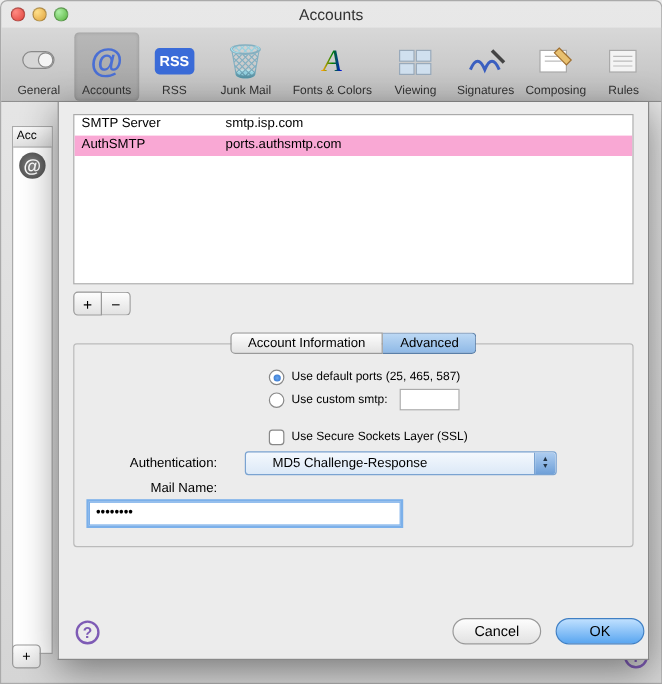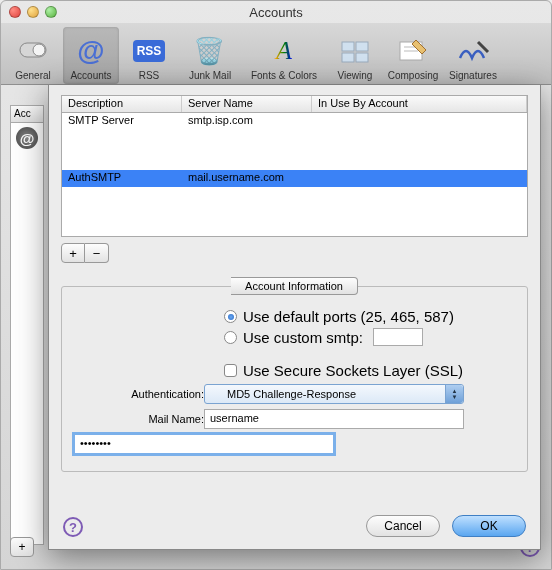--- a/index.html
+++ b/index.html
@@ -153,21 +153,21 @@
 .tbl-header > div { padding: 1px 6px; border-right: 1px solid #ccc; }
 .col-desc { width: 120px; }
 .col-server { width: 130px; }
 .col-inuse { flex: 1; }
 .tbl-row {
   display: flex;
   height: 17px;
   font-size: 11px;
 }
 .tbl-row > div { padding: 1px 6px; }
-.tbl-row.selected { background: #3b82f6; margin-top: 40px; }
+.tbl-row.selected { background: #f9a8d4; }
 .addremove {
   margin: 6px 0 0 12px;
   display: flex;
 }
 .addremove button {
   width: 24px; height: 20px;
   background: linear-gradient(#fdfdfd,#e2e2e2);
   border: 1px solid #999;
   font-size: 13px;
   line-height: 1;
@@ -203,27 +203,27 @@
 }
 .form-row {
   display: flex;
   align-items: center;
   margin: 5px 0;
   font-size: 11px;
 }
 .form-row .lbl {
   width: 130px;
   text-align: right;
-  padding-right: 0;
+  padding-right: 23px;
 }
 .radio-row, .check-row {
   display: flex;
   align-items: center;
   margin: 3px 0 3px 150px;
-  font-size: 15px;
+  font-size: 10px;
   gap: 6px;
 }
 .radio { width: 13px; height: 13px; border-radius: 50%; border: 1px solid #888; background:#fff; display:inline-flex; align-items:center; justify-content:center;}
 .radio.checked::after { content:""; width:6px; height:6px; border-radius:50%; background: radial-gradient(#6aa8f0,#2a6bc7);}
 .check { width: 13px; height: 13px; border: 1px solid #888; background:#fff; border-radius:3px;}
 .port-input {
   width: 50px; height: 18px;
   border: 1px solid #aaa; background:#fff;
   margin-left: 4px;
 }
@@ -254,21 +254,21 @@
   padding: 2px 5px;
   font-size: 11px;
 }
 .text-input.focused {
   outline: 2px solid #7bb0ea;
   outline-offset: 0;
   border-color: #7bb0ea;
 }
 .button-bar {
   position: absolute;
-  bottom: 12px; right: 14px;
+  bottom: 12px; right: 3px;
   display: flex; gap: 12px;
 }
 .aqua-btn {
   min-width: 74px;
   height: 22px;
   border-radius: 11px;
   border: 1px solid #999;
   font-size: 12px;
   display:flex; align-items:center; justify-content:center;
   background: linear-gradient(#fdfdfd,#e2e2e2);
@@ -335,75 +335,82 @@
       <div class="tool-icon">
         <svg width="30" height="24">
             <rect x="2" y="3" width="12" height="9" fill="#d0e0ef" stroke="#9ab"></rect>
             <rect x="16" y="3" width="12" height="9" fill="#d0e0ef" stroke="#9ab"></rect>
             <rect x="2" y="14" width="12" height="9" fill="#d0e0ef" stroke="#9ab"></rect>
             <rect x="16" y="14" width="12" height="9" fill="#d0e0ef" stroke="#9ab"></rect>
           </svg>
       </div>
       <span>Viewing</span>
     </div>
+    <div class="tool-item sig">
+      <div class="tool-icon">
+        <svg width="34" height="26">
+            <path d="M4 20 Q 10 6 16 20 Q 22 6 28 20" stroke="#3a5fc0" stroke-width="2.5" fill="none"></path>
+            <path d="M22 4 L32 14" stroke="#444" stroke-width="3"></path>
+          </svg>
+      </div>
+      <span>Signatures</span>
+    </div>
     <div class="tool-item">
       <div class="tool-icon">
         <svg width="30" height="26">
             <rect x="2" y="4" width="22" height="18" fill="#fff" stroke="#aaa"></rect>
             <line x1="6" y1="9" x2="20" y2="9" stroke="#bbb"></line>
             <line x1="6" y1="13" x2="20" y2="13" stroke="#bbb"></line>
             <path d="M18 2 L28 12 L24 16 L14 6 Z" fill="#e8c070" stroke="#a07030"></path>
           </svg>
       </div>
       <span>Composing</span>
     </div>
-    <div class="tool-item sig">
-      <div class="tool-icon">
-        <svg width="34" height="26">
-            <path d="M4 20 Q 10 6 16 20 Q 22 6 28 20" stroke="#3a5fc0" stroke-width="2.5" fill="none"></path>
-            <path d="M22 4 L32 14" stroke="#444" stroke-width="3"></path>
+    <div class="tool-item">
+      <div class="tool-icon">
+        <svg width="28" height="26">
+            <rect x="2" y="4" width="22" height="18" fill="#f4f4f4" stroke="#aaa"></rect>
+            <line x1="5" y1="9" x2="21" y2="9" stroke="#bbb"></line>
+            <line x1="5" y1="13" x2="21" y2="13" stroke="#bbb"></line>
+            <line x1="5" y1="17" x2="21" y2="17" stroke="#bbb"></line>
           </svg>
       </div>
-      <span>Signatures</span>
+      <span>Rules</span>
     </div>
   </div>
 
   <div class="main-area">
     <div class="sidebar-peek">
       <div class="head">Acc</div>
       <div class="at-icon">@</div>
     </div>
     <div class="bottom-left-add">+</div>
     <div class="bottom-right-help">?</div>
 
     <div class="sheet">
       <div class="servers-table">
-        <div class="tbl-header">
-          <div class="col-desc">Description</div>
-          <div class="col-server">Server Name</div>
-          <div class="col-inuse">In Use By Account</div>
-        </div>
         <div class="tbl-row">
           <div class="col-desc">SMTP Server</div>
           <div class="col-server">smtp.isp.com</div>
           <div class="col-inuse"></div>
         </div>
         <div class="tbl-row selected">
           <div class="col-desc">AuthSMTP</div>
-          <div class="col-server">mail.username.com</div>
+          <div class="col-server">ports.authsmtp.com</div>
           <div class="col-inuse"></div>
         </div>
       </div>
       <div class="addremove">
         <button>+</button>
         <button>−</button>
       </div>
 
       <div class="tabs">
         <div class="tab">Account Information</div>
+        <div class="tab active">Advanced</div>
       </div>
 
       <div class="form-panel">
         <div class="radio-row">
           <span class="radio checked"></span>
           <span>Use default ports (25, 465, 587)</span>
         </div>
         <div class="radio-row">
           <span class="radio"></span>
           <span>Use custom smtp:</span>
@@ -416,21 +423,20 @@
         </div>
         <div class="form-row">
           <div class="lbl">Authentication:</div>
           <div class="select-aqua">
             <span>MD5 Challenge-Response</span>
             <span class="arrows">▲<br>▼</span>
           </div>
         </div>
         <div class="form-row">
           <div class="lbl">Mail Name:</div>
-          <div class="text-input">username</div>
         </div>
         <div class="form-row">
           <div class="text-input focused">••••••••</div>
         </div>
       </div>
 
       <div class="sheet-help">?</div>
       <div class="button-bar">
         <div class="aqua-btn">Cancel</div>
         <div class="aqua-btn default">OK</div>

